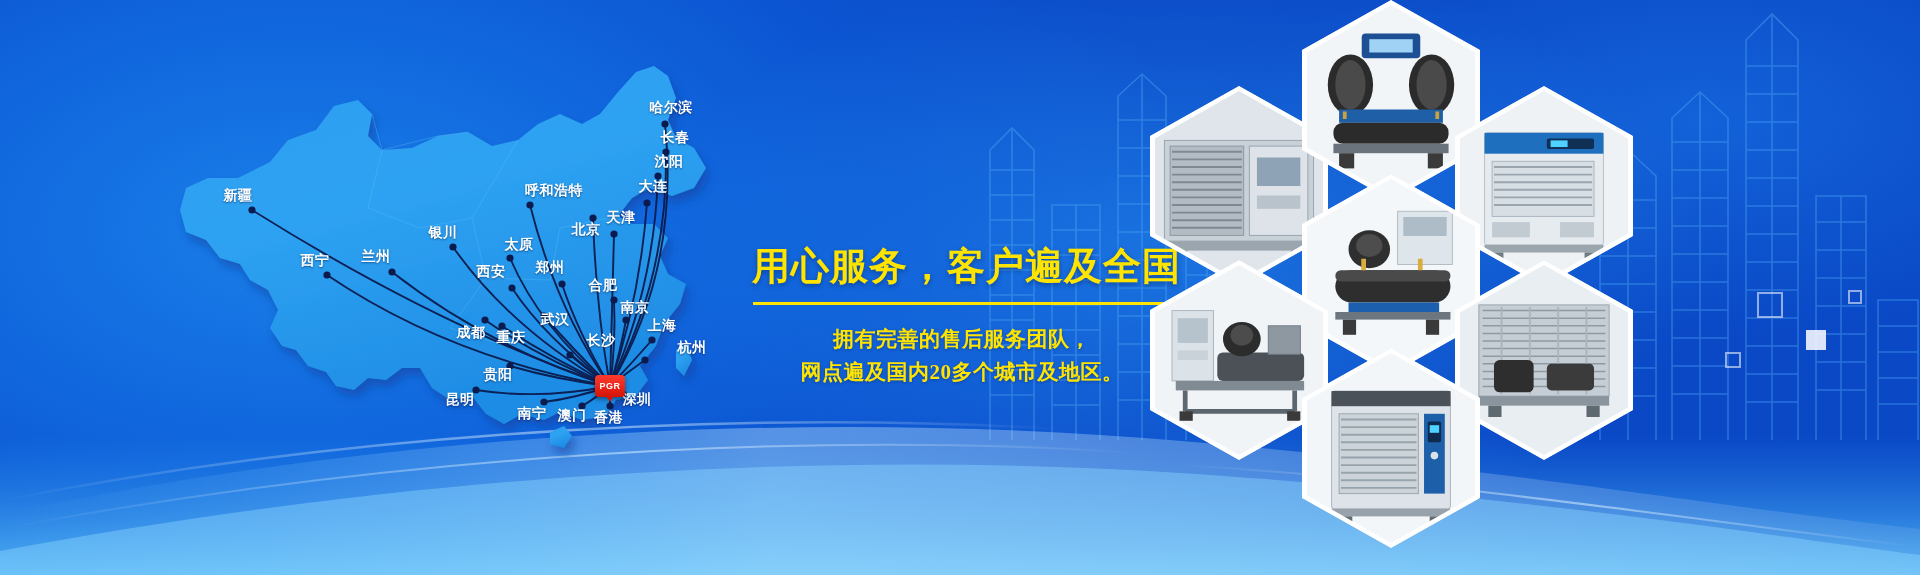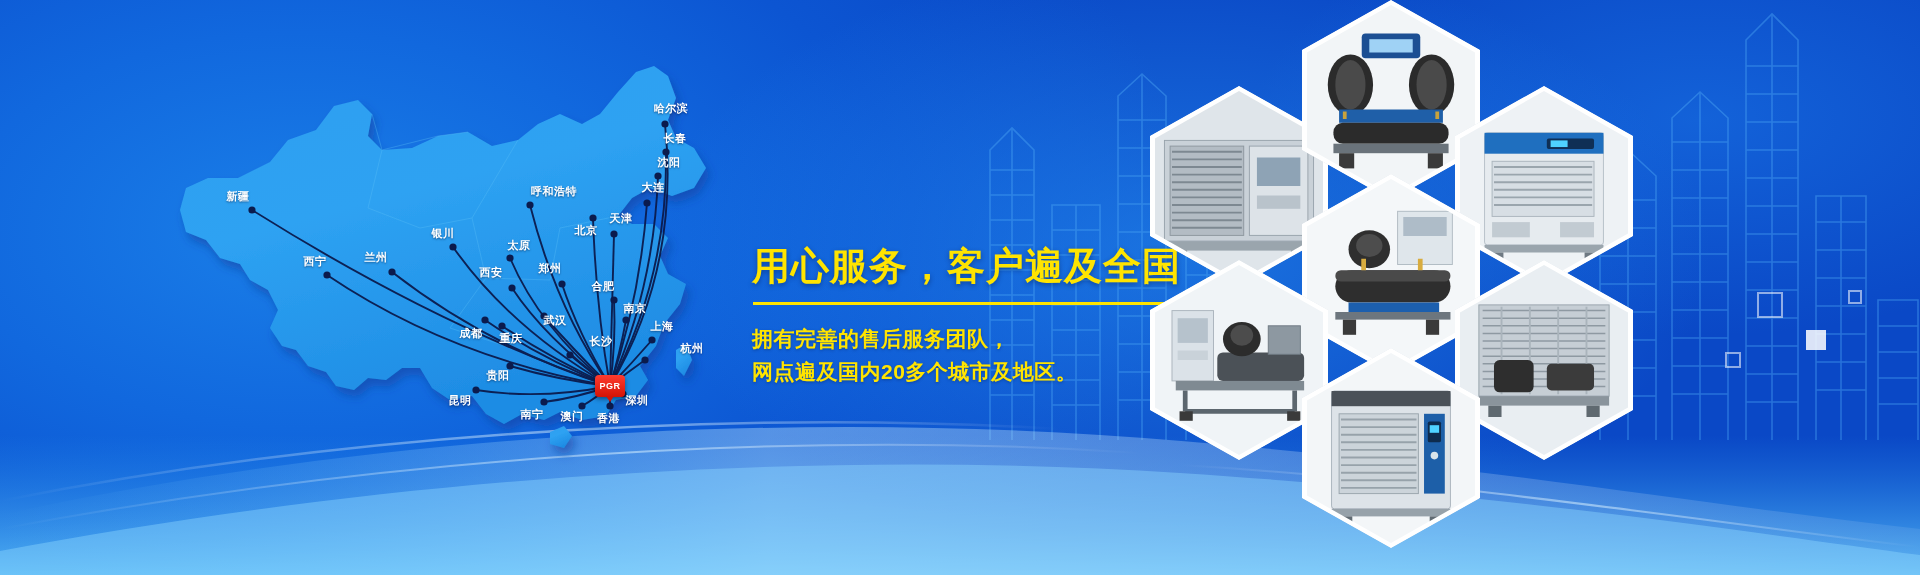--- a/index.html
+++ b/index.html
@@ -27,40 +27,40 @@
   .waves{position:absolute;left:0;bottom:0;width:1920px;height:260px;pointer-events:none;}
   .waves svg{display:block;width:100%;height:100%;}
   
   .sq{position:absolute;border:2px solid rgba(255,255,255,.55);pointer-events:none;}
   .sq.f{background:rgba(255,255,255,.85);border:none;}
 
   
   .map-wrap{position:absolute;left:120px;top:28px;width:640px;height:430px;}
   .map-wrap svg{display:block;width:100%;height:100%;overflow:visible;}
   .city-label{
-    position:absolute;color:#fff;font-size:11px;font-weight:700;
+    position:absolute;color:#fff;font-size:14px;font-weight:700;
     letter-spacing:.5px;white-space:nowrap;
     text-shadow:0 1px 2px rgba(0,20,60,.55);
     transform:translate(-50%,-50%);pointer-events:none;
   }
   .hub-badge{
     position:absolute;transform:translate(-50%,-50%);
     width:30px;height:22px;border-radius:4px;
     background:linear-gradient(180deg,#ff3b2f,#d41406);
     color:#fff;font-size:9px;font-weight:700;line-height:22px;text-align:center;
     box-shadow:0 2px 5px rgba(0,0,0,.45);letter-spacing:.5px;
   }
   .hub-badge:after{
     content:"";position:absolute;left:50%;bottom:-5px;margin-left:-4px;
     border-left:4px solid transparent;border-right:4px solid transparent;
     border-top:6px solid #d41406;
   }
 
   
-  .copy{position:absolute;left:752px;top:246px;width:420px;}
+  .copy{position:absolute;left:752px;top:246px;width:420px;text-align:center;font-family:Liberation Serif, serif;}
   .headline{
     color:#ffe400;font-size:38px;font-weight:700;line-height:1.08;
     letter-spacing:1px;white-space:nowrap;
     text-shadow:0 2px 5px rgba(0,25,80,.45);
   }
   .rule{height:3px;background:#ffe400;margin:15px auto 18px;width:418px;}
   .sub{
     color:#ffe400;font-size:21px;font-weight:700;line-height:1.55;
     letter-spacing:.5px;text-shadow:0 1px 3px rgba(0,25,80,.4);
   }

